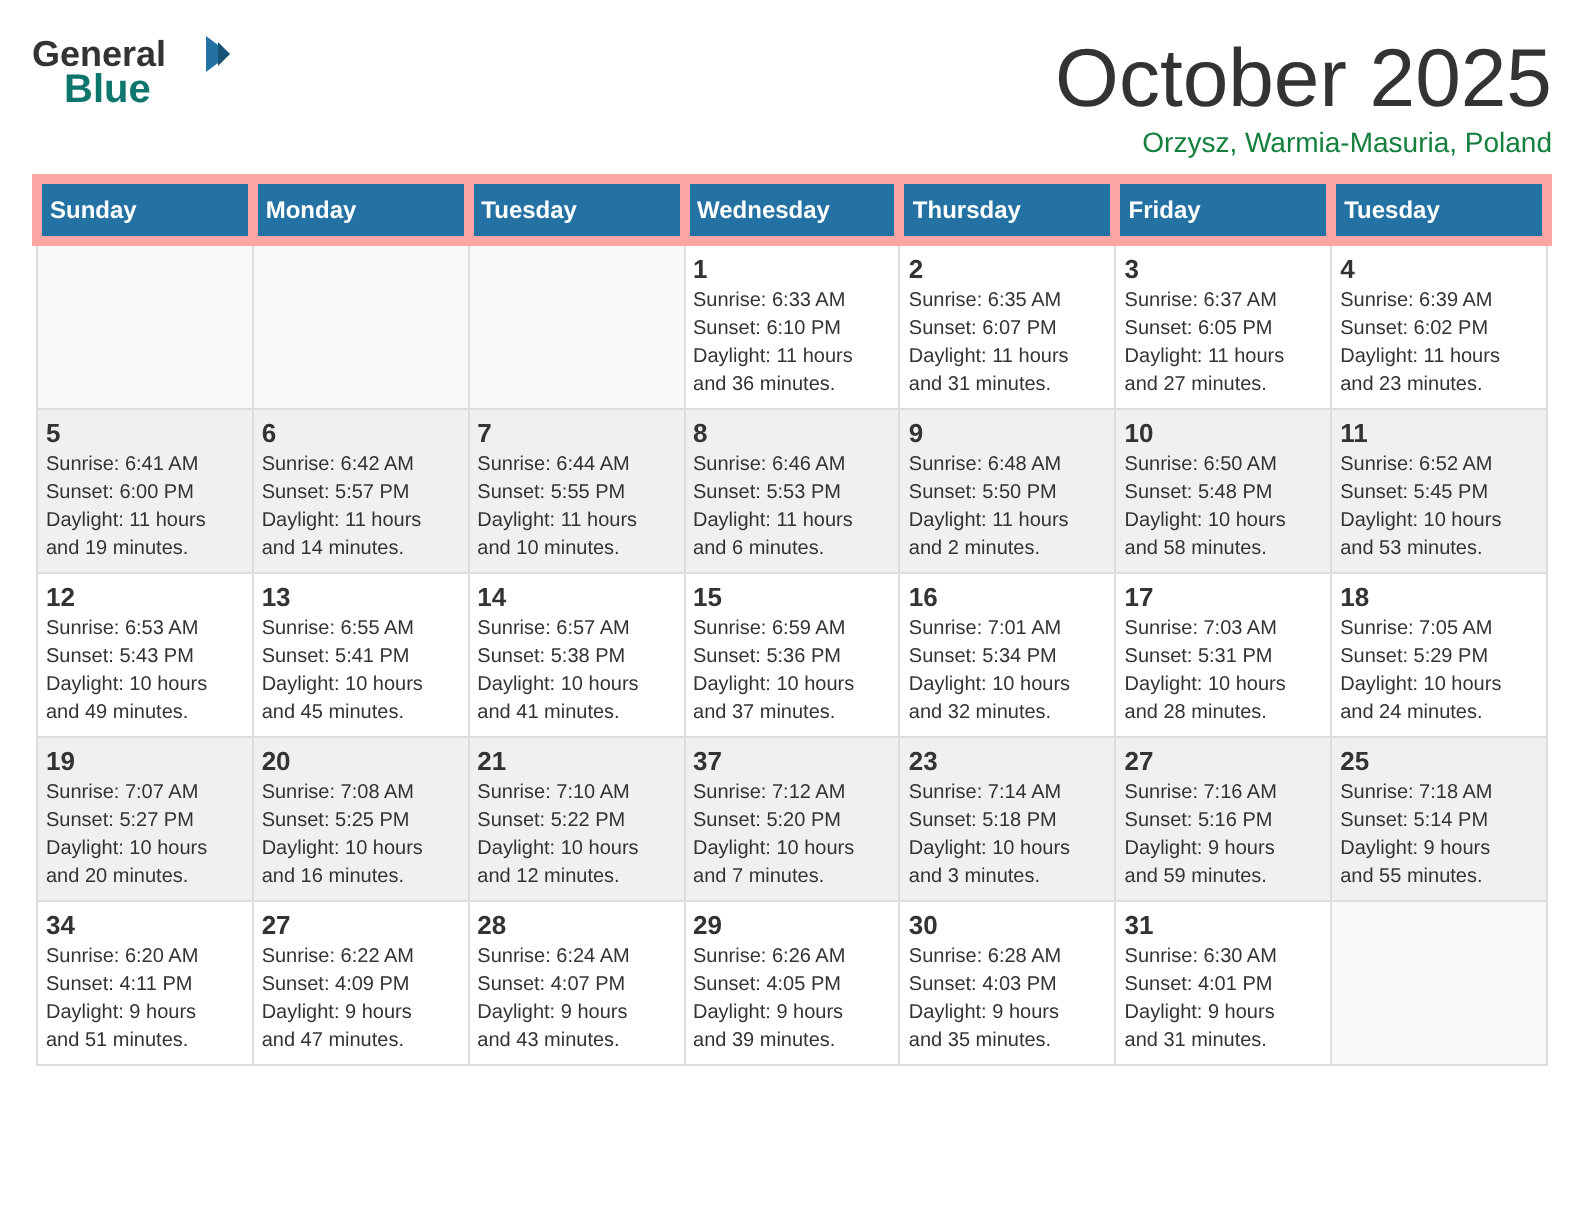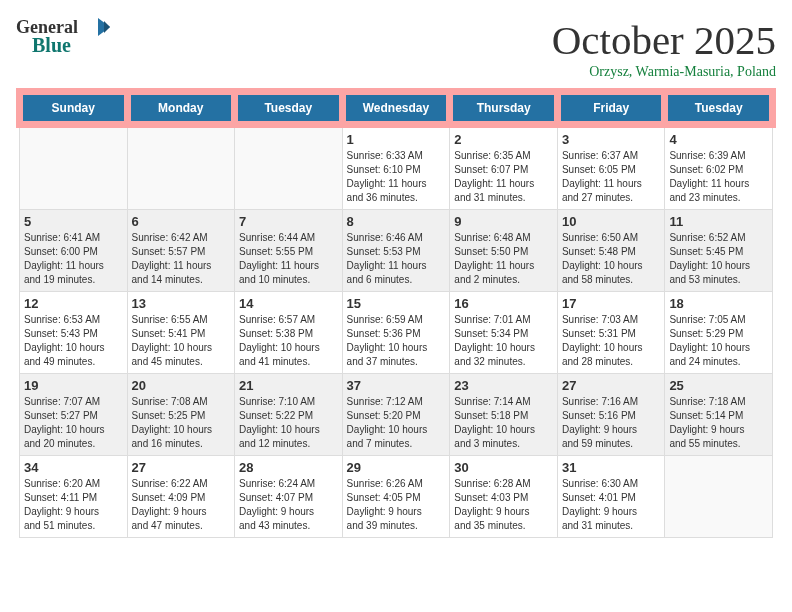--- a/index.html
+++ b/index.html
@@ -8,21 +8,20 @@
       background: #fff;
       width: 792px;
       min-height: 612px;
       padding: 16px;
     }
     .header {
       display: flex;
       justify-content: space-between;
       align-items: flex-start;
       margin-bottom: 8px;
-      font-family: Liberation Serif, serif;
     }
     .logo {
       display: flex;
       flex-direction: column;
       align-items: flex-start;
     }
     .logo-row {
       display: flex;
       align-items: center;
       gap: 2px;
@@ -43,22 +42,22 @@
       width: 100%;
       border-collapse: collapse;
       border: 1px solid #ccc;
     }
     .calendar th {
       background-color: #2471a3;
       color: #fff;
       font-size: 12px;
       font-weight: bold;
       padding: 6px 4px;
-      text-align: center;
-      border: 7px solid #fca5a5;
+      text-align: left;
+      border: 5px solid #fca5a5;
     }
     .calendar td {
       width: 108px;
       vertical-align: top;
       padding: 4px;
       border: 1px solid #ddd;
       font-size: 10.5px;
       color: #333;
       min-height: 80px;
       background: #fff;

